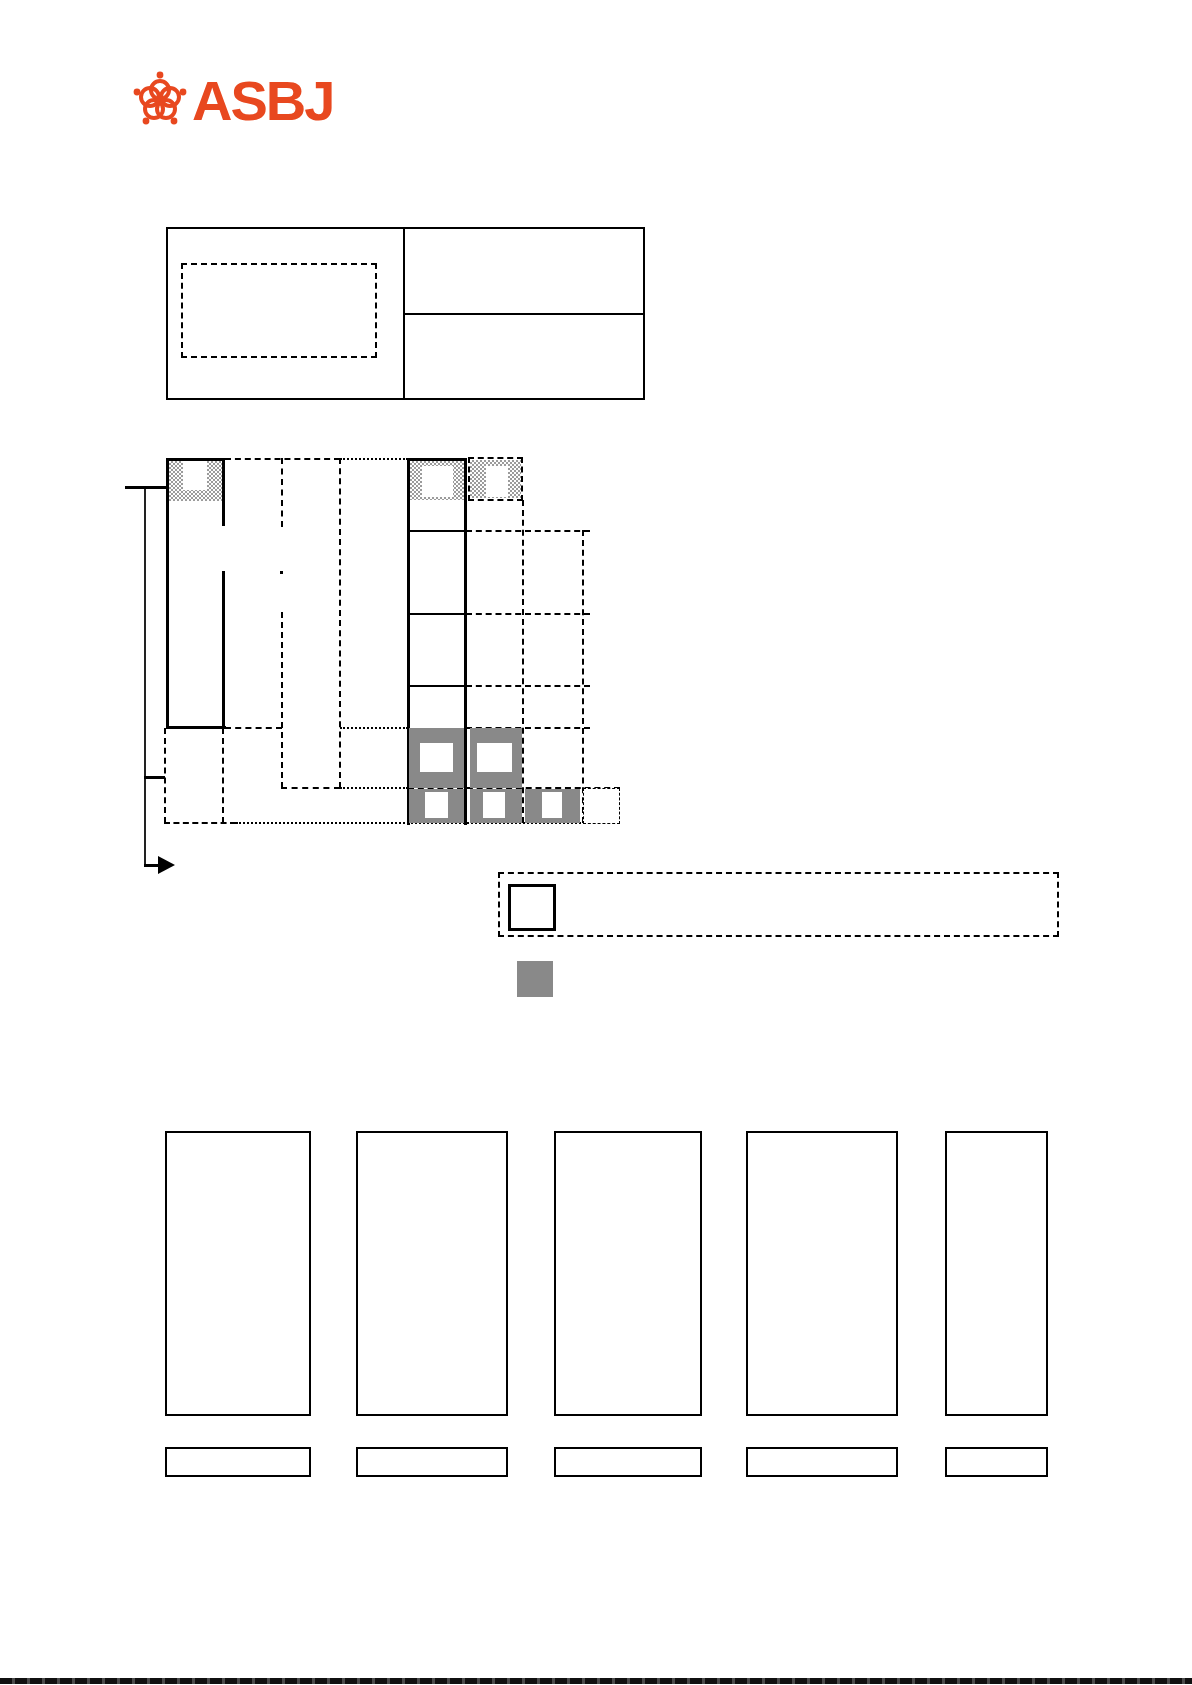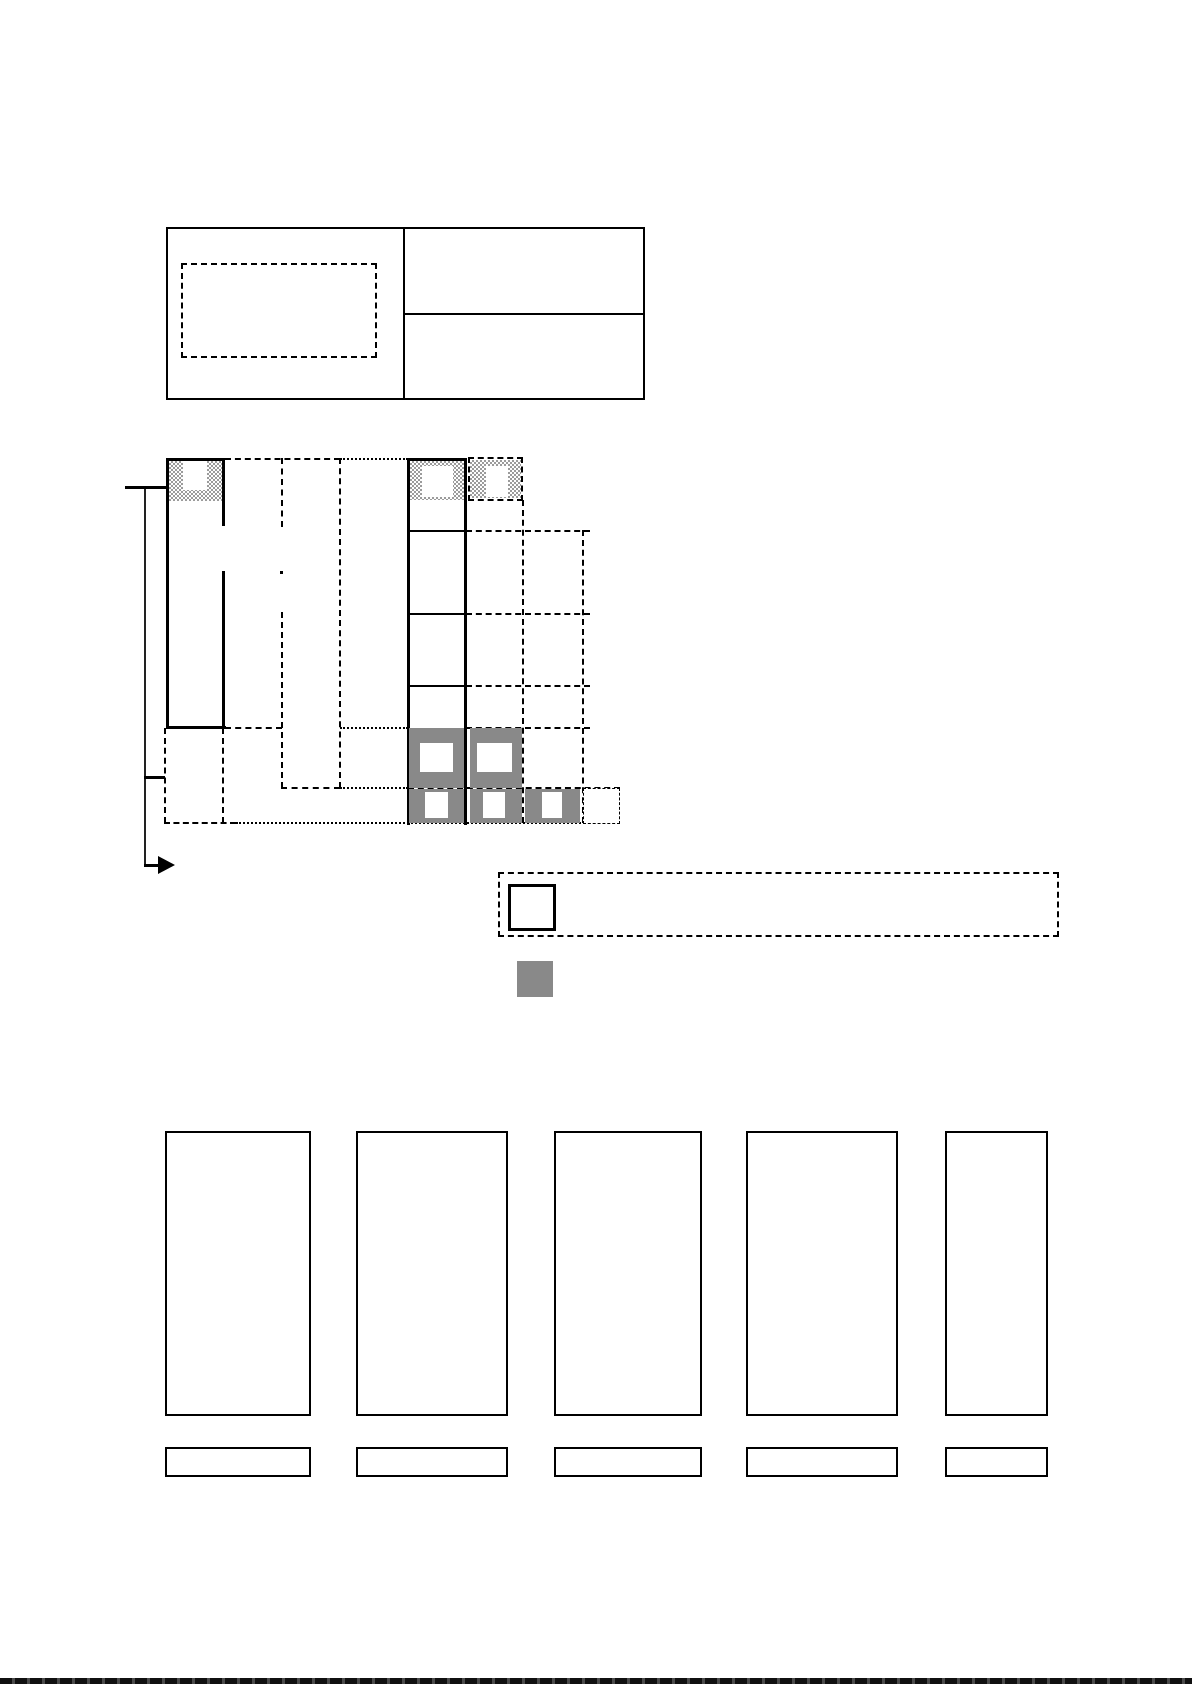--- a/index.html
+++ b/index.html
@@ -29,20 +29,41 @@
   .arrowhead{position:absolute;width:0;height:0;border-left:17px solid #000;
              border-top:9px solid transparent;border-bottom:9px solid transparent;}
   .footer-rule{position:absolute;left:0;top:1678px;width:1192px;height:6px;
                background:repeating-linear-gradient(90deg,#101010 0 12px,#4a4a4a 12px 15px);}
 </style>
 </head>
 <body>
 
 <div class="page">
 
+  <div class="logo">
+    <span>
+      <svg width="60" height="62" viewBox="0 0 60 62">
+        <g stroke="#e8481f" stroke-width="4" fill="none">
+          <circle cx="30" cy="22" r="9"></circle>
+          <circle cx="40" cy="29" r="9"></circle>
+          <circle cx="36" cy="41" r="9"></circle>
+          <circle cx="24" cy="41" r="9"></circle>
+          <circle cx="20" cy="29" r="9"></circle>
+        </g>
+        <g fill="#e8481f">
+          <circle cx="30" cy="7" r="3.4"></circle>
+          <circle cx="53" cy="24" r="3.4"></circle>
+          <circle cx="44" cy="53" r="3.4"></circle>
+          <circle cx="16" cy="53" r="3.4"></circle>
+          <circle cx="7" cy="24" r="3.4"></circle>
+        </g>
+      </svg>
+    </span>
+    <span class="logo-text">ASBJ</span>
+  </div>
 
   <div class="rect solid-border" style="left:166px;top:227px;width:479px;height:173px;"></div>
   <div class="v2" style="left:403px;top:227px;height:173px;"></div>
   <div class="h2" style="left:403px;top:313px;width:242px;"></div>
   <div class="rect dash-border" style="left:181px;top:263px;width:196px;height:95px;border-width:2px;"></div>
 
   <div>
 
     <div class="v2" style="left:144px;top:486px;height:380px;border-color:#222;"></div>
     <div class="h" style="left:125px;top:486px;width:41px;"></div>

